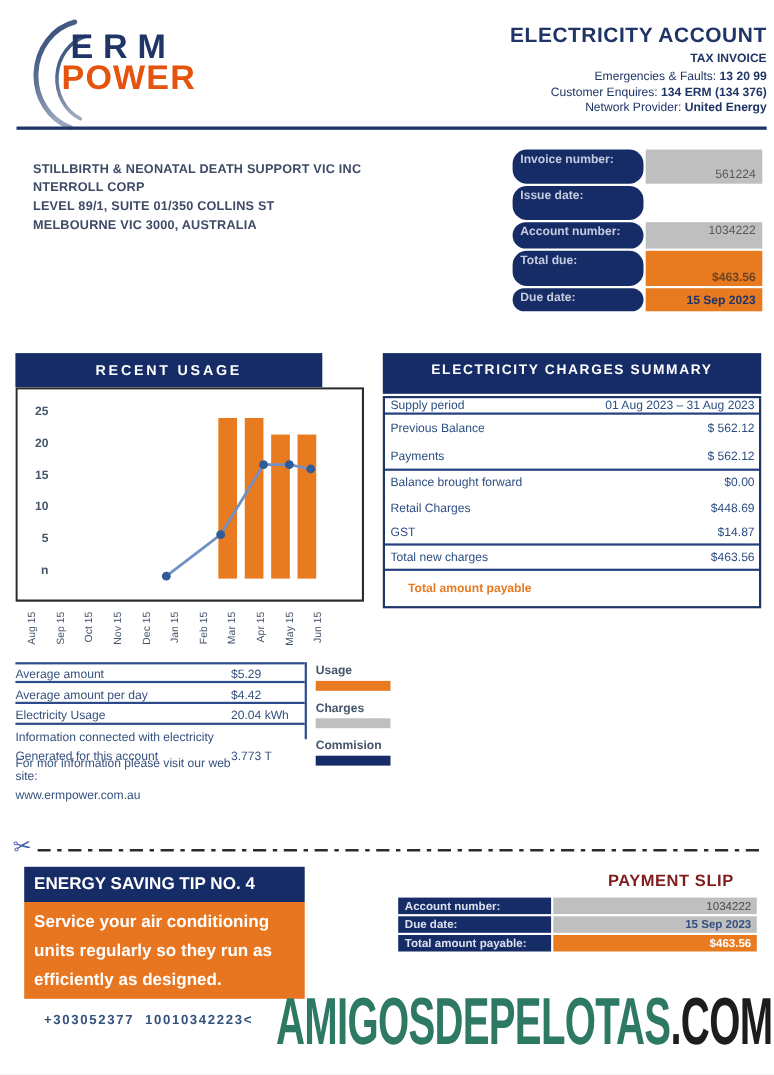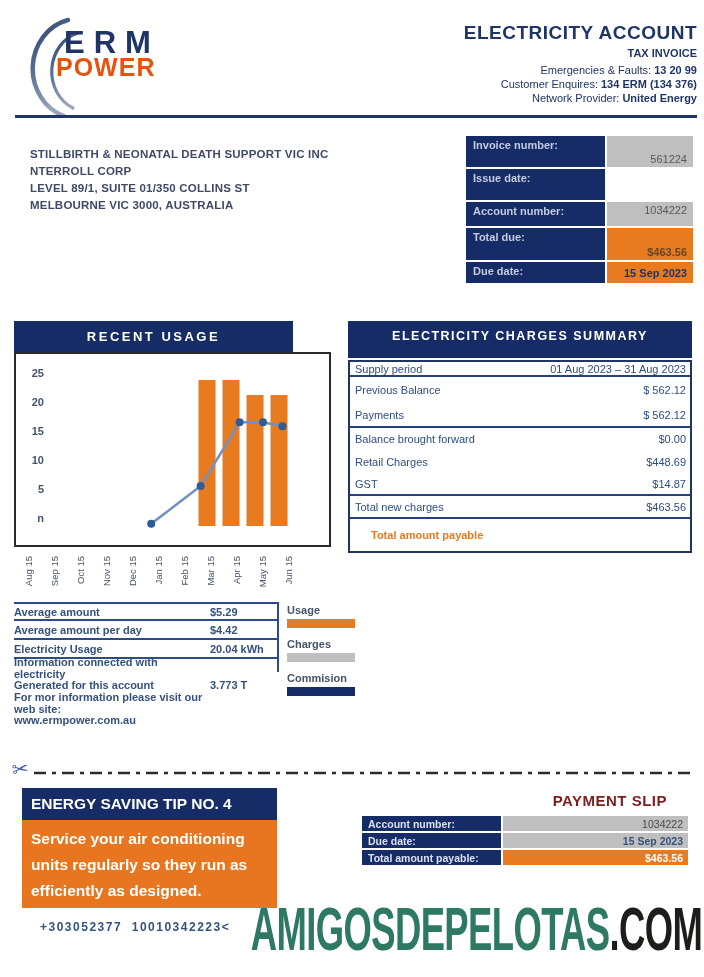--- a/index.html
+++ b/index.html
@@ -4,35 +4,35 @@
 <style>
   html,body{margin:0;padding:0;background:#e8e8e8;}
   .page{
     position:relative;width:704px;height:977px;background:#ffffff;margin:0 auto;
     font-family:"Liberation Sans",sans-serif;overflow:hidden;
   }
 
   
   .logo-arcs{position:absolute;left:14px;top:8px;width:200px;height:110px;}
   .logo-erm{position:absolute;left:64px;top:25px;font-size:31px;font-weight:bold;color:#1F3566;letter-spacing:9px;}
-  .logo-power{position:absolute;left:56px;top:53px;font-size:25px;font-weight:bold;color:#E4540E;letter-spacing:1px;}
+  .logo-power{position:absolute;left:56px;top:53px;font-size:31px;font-weight:bold;color:#E4540E;letter-spacing:1px;}
   .head-right{position:absolute;right:7px;top:22px;text-align:right;color:#1F3566;}
   .head-title{font-size:19px;font-weight:bold;letter-spacing:.5px;margin-bottom:3px;}
   .head-sub{font-size:11px;font-weight:bold;margin-bottom:4px;}
   .contact-line{font-size:11px;line-height:14px;}
   .header-rule{position:absolute;left:15px;top:115px;width:682px;height:3px;background:#1F3566;}
 
   
   .customer{position:absolute;left:30px;top:146px;color:#3E4A66;font-size:11.5px;font-weight:600;line-height:17px;letter-spacing:.2px;}
 
   
   .invoice-box{position:absolute;left:466px;top:136px;width:227px;}
   .inv-row{display:flex;border-bottom:2px solid #fff;box-sizing:border-box;}
-  .inv-label{width:139px;background:#162C66;color:#C4CBE0;font-size:11px;font-weight:bold;
-    padding:3px 0 0 7px;box-sizing:border-box;margin-right:2px;}
+  .inv-label{width:119px;background:#162C66;color:#C4CBE0;font-size:11px;font-weight:bold;
+    padding:3px 0 0 7px;box-sizing:border-box;margin-right:2px;border-radius:13px;}
   .inv-val{flex:1;display:flex;box-sizing:border-box;padding:2px 6px 2px 2px;font-size:11px;color:#595959;}
   .tone-gray{background:#BFBFBF;}
   .tone-orange{background:#E87A20;}
   .va-bottom{align-items:flex-end;justify-content:flex-end;}
   .va-top{align-items:flex-start;justify-content:flex-end;}
   .va-center{align-items:center;justify-content:flex-end;}
   .vs-amount{color:#6B4423;font-weight:bold;}
   .vs-navy-bold{color:#1F3566;font-weight:bold;}
 
   
@@ -51,21 +51,21 @@
   .sum-label{flex:1;font-size:11px;color:#2C4E82;}
   .sum-value{font-size:11px;color:#2C4E82;}
   .sum-row.payable{padding:16px;}
   .sum-row.payable .sum-label{color:#E87A20;font-weight:bold;padding-left:5px;}
   .sum-row.payable .sum-value{width:180px;background:#E87A20;color:#fff;font-weight:bold;
     align-self:stretch;display:flex;align-items:center;justify-content:flex-end;
     padding-right:4px;box-sizing:border-box;}
 
   
   .stats{position:absolute;left:14px;top:602px;width:263px;}
-  .stat-row{display:flex;align-items:center;height:19px;font-size:11px;color:#35517E;box-sizing:border-box;font-weight:bold;}
+  .stat-row{display:flex;align-items:flex-end;height:19px;font-size:11px;color:#35517E;box-sizing:border-box;}
   .stat-row.rule{border-bottom:2px solid #2D4B8A;}
   .stat-row.first{border-top:2px solid #2D4B8A;}
   .stat-label{width:196px;}
   .stat-value{flex:1;}
   .legend-vline{position:absolute;left:277px;top:602px;width:2px;height:70px;background:#2D4B8A;}
   .legend{position:absolute;left:287px;top:604px;}
   .legend-item{margin-bottom:10px;}
   .legend-label{font-size:11px;font-weight:600;color:#44546A;margin-bottom:3px;}
   .legend-swatch{width:68px;height:9px;}
 

